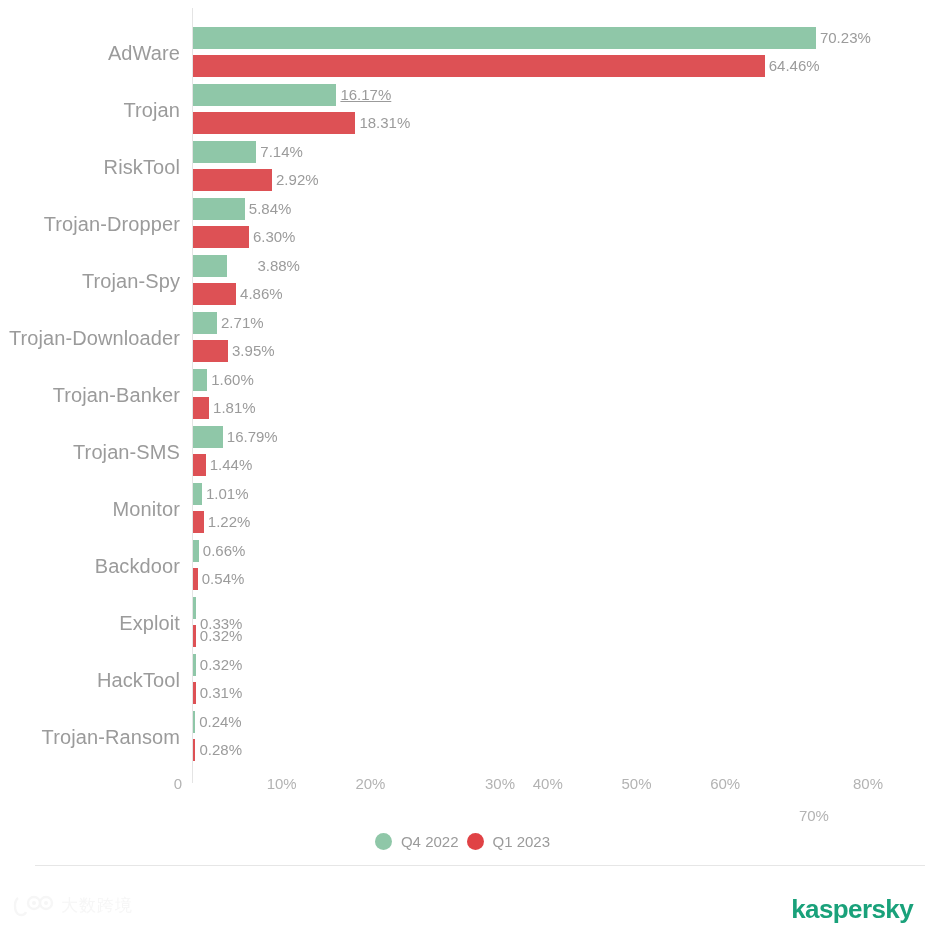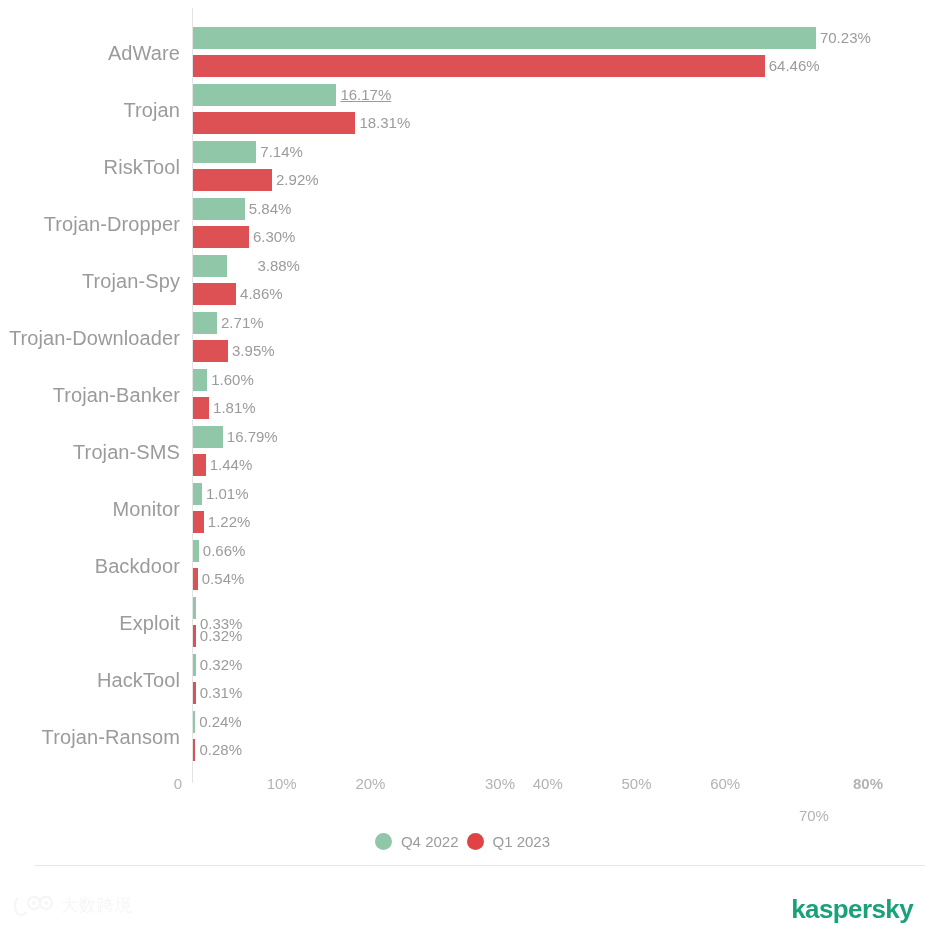--- a/index.html
+++ b/index.html
@@ -338,21 +338,21 @@
       </div>
     <div class="x-axis" id="x-axis">
         <span class="x-tick" style="left: 178px;">0</span>
         <span class="x-tick" style="left: 281.7px; text-align: center;">10%</span>
         <span class="x-tick" style="left: 370.4px;">20%</span>
         <span class="x-tick" style="left: 476px; margin-left: 24px;">30%</span>
         <span class="x-tick" style="left: 547.8px;">40%</span>
         <span class="x-tick" style="left: 636.5px; text-align: right;">50%</span>
         <span class="x-tick" style="left: 725.2px;">60%</span>
         <span class="x-tick" style="left: 813.9px; margin-top: 32px;">70%</span>
-        <span class="x-tick" style="left: 868px; font-weight: bold;">80%</span>
+        <span class="x-tick" style="left: 868px;">80%</span>
       </div>
   </div>
 
   <div class="legend" id="legend">
       <div class="legend-item">
         <span class="legend-dot q4"></span>
         <span class="legend-label">Q4 2022</span>
       </div>
       <div class="legend-item">
         <span class="legend-dot q1"></span>

